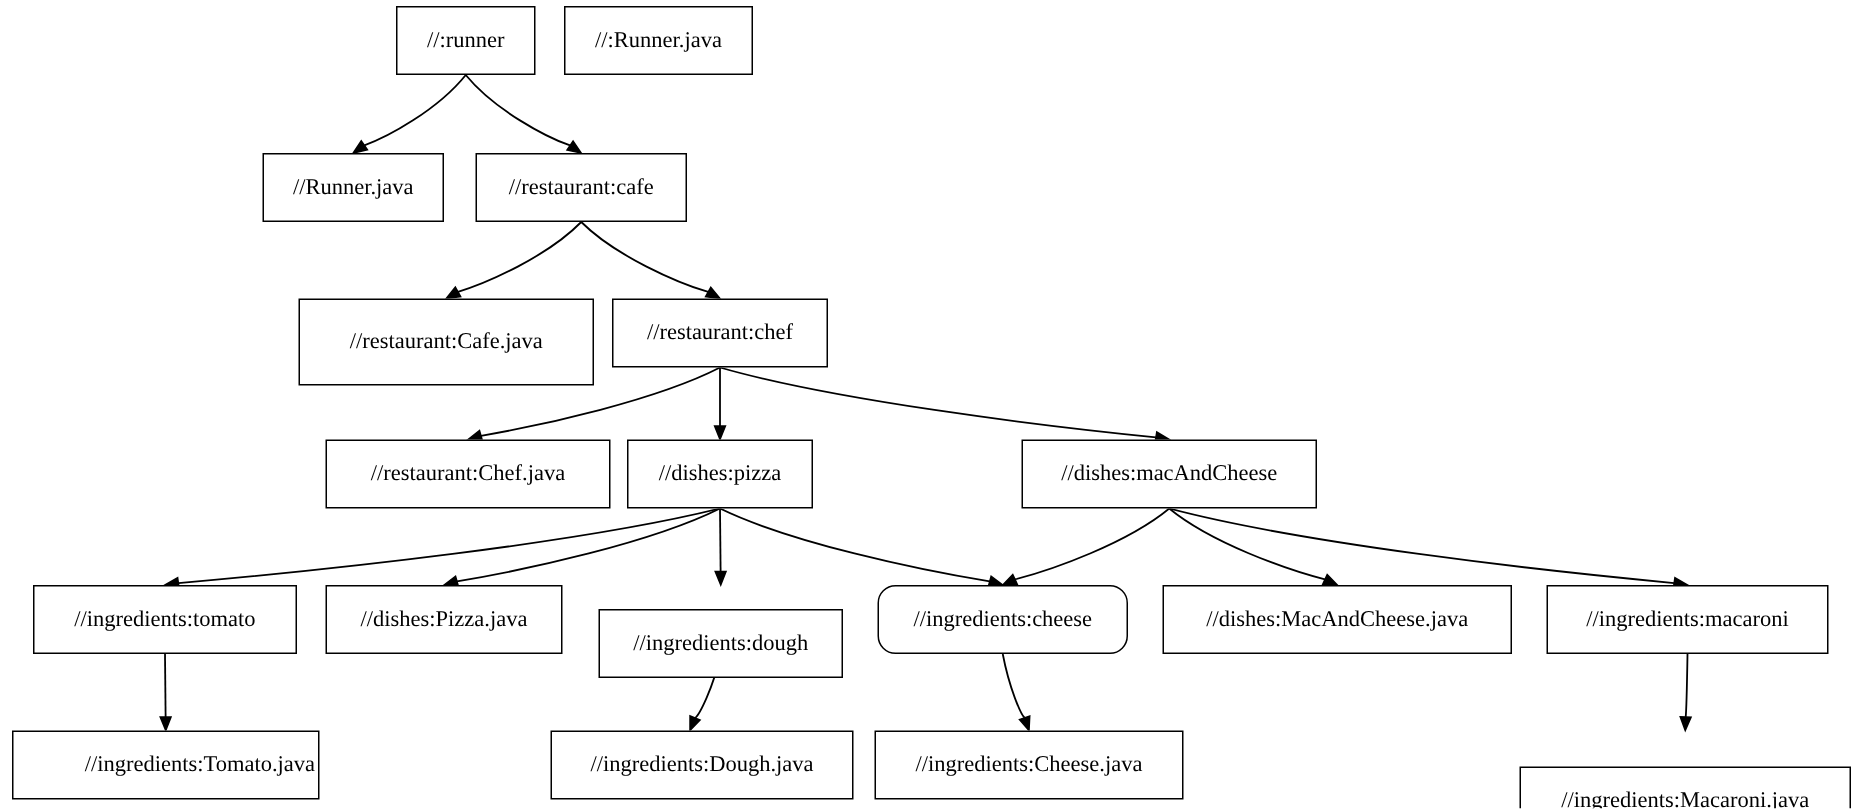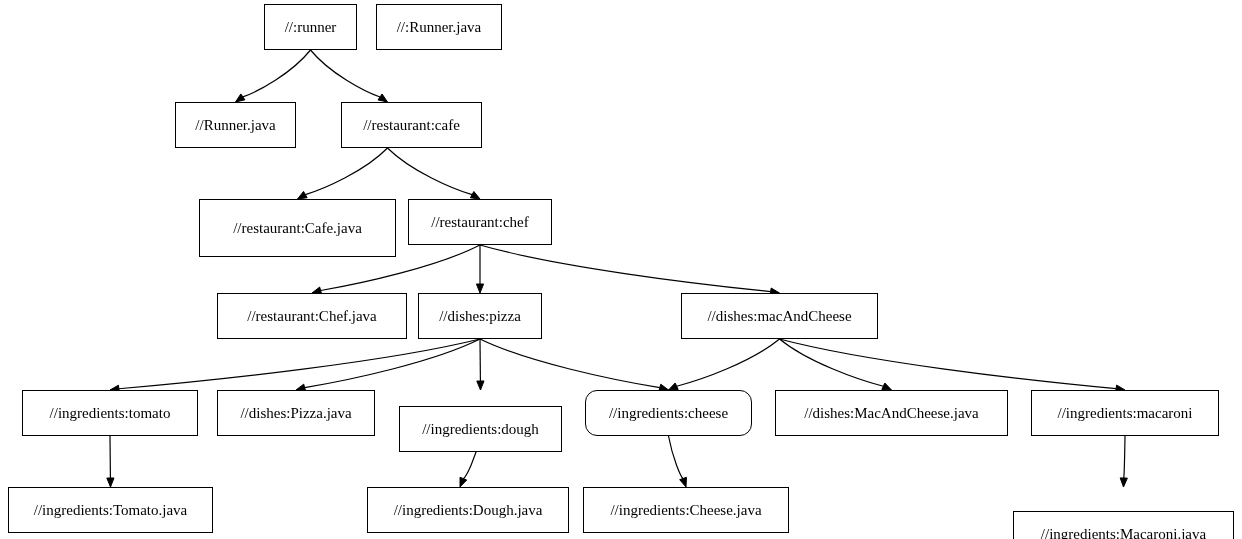--- a/index.html
+++ b/index.html
@@ -93,21 +93,21 @@
   <div id="nodes-layer">
       <div class="node" style="left: 264px; top: 4px; width: 93px; height: 46px;">
         <span>//:runner</span>
       </div>
       <div class="node" style="left: 376px; top: 4px; width: 126px; height: 46px;">
         <span>//:Runner.java</span>
       </div>
       <div class="node" style="left: 175px; top: 102px; width: 121px; height: 46px;">
         <span>//Runner.java</span>
       </div>
-      <div class="node" style="left: 317px; top: 102px; width: 141px; height: 46px; margin-left: 24px;">
+      <div class="node" style="left: 317px; top: 102px; width: 141px; height: 46px;">
         <span>//restaurant:cafe</span>
       </div>
       <div class="node" style="left: 199px; top: 199px; width: 197px; height: 58px;">
         <span>//restaurant:Cafe.java</span>
       </div>
       <div class="node" style="left: 408px; top: 199px; width: 144px; height: 46px;">
         <span>//restaurant:chef</span>
       </div>
       <div class="node" style="left: 217px; top: 293px; width: 190px; height: 46px;">
         <span>//restaurant:Chef.java</span>
@@ -129,21 +129,21 @@
       </div>
       <div class="node" style="left: 585px; top: 390px; width: 167px; height: 46px; border-radius: 12px;">
         <span>//ingredients:cheese</span>
       </div>
       <div class="node" style="left: 775px; top: 390px; width: 233px; height: 46px;">
         <span>//dishes:MacAndCheese.java</span>
       </div>
       <div class="node" style="left: 1031px; top: 390px; width: 188px; height: 46px;">
         <span>//ingredients:macaroni</span>
       </div>
-      <div class="node" style="left: 8px; top: 487px; width: 205px; height: 46px;">
+      <div class="node" style="left: 8px; top: 487px; width: 205px; height: 46px; justify-content: flex-end;">
         <span>//ingredients:Tomato.java</span>
       </div>
       <div class="node" style="left: 367px; top: 487px; width: 202px; height: 46px;">
         <span>//ingredients:Dough.java</span>
       </div>
       <div class="node" style="left: 583px; top: 487px; width: 206px; height: 46px;">
         <span>//ingredients:Cheese.java</span>
       </div>
       <div class="node" style="left: 1013px; top: 487px; width: 221px; height: 46px; margin-top: 24px;">
         <span>//ingredients:Macaroni.java</span>

